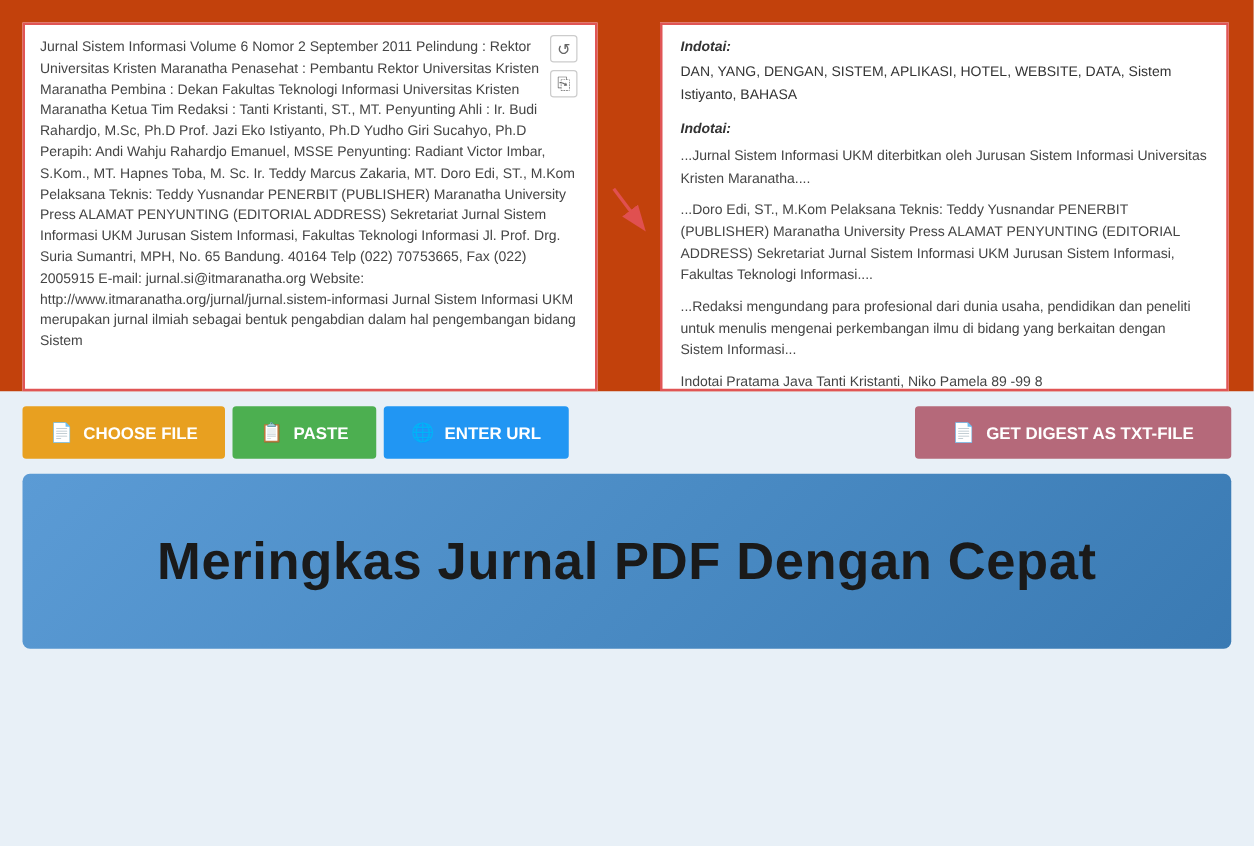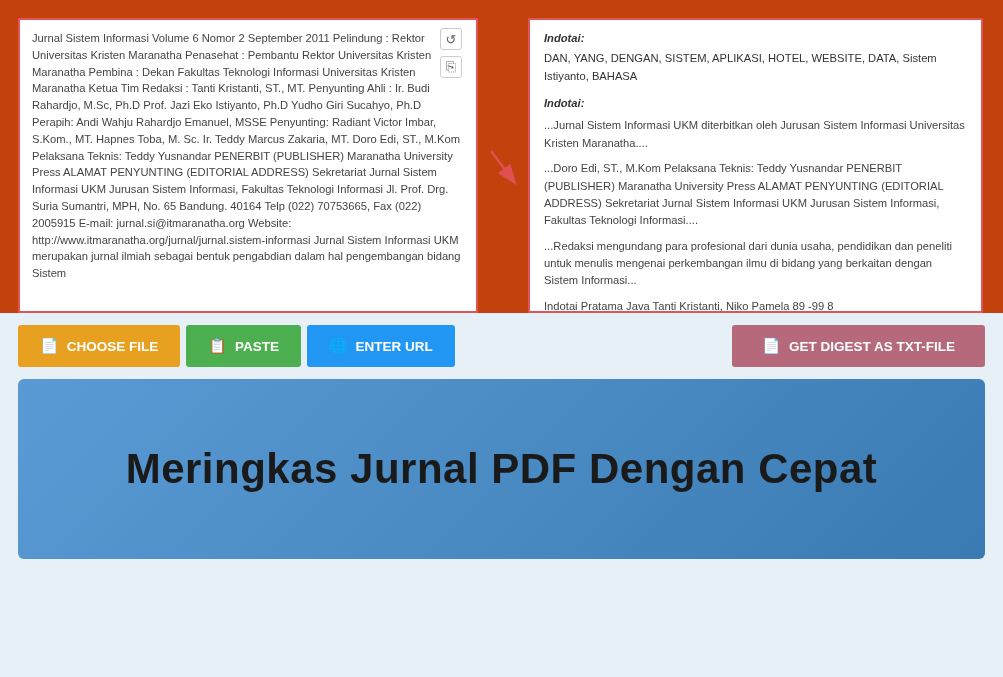--- a/index.html
+++ b/index.html
@@ -213,21 +213,21 @@
       font-size: 15px;
     }
 
     .bottom-banner {
       background: linear-gradient(135deg, #5b9bd5 0%, #4a8bc4 50%, #3a7ab3 100%);
       margin: 0 18px 18px 18px;
       border-radius: 6px;
       display: flex;
       align-items: center;
       justify-content: center;
-      height: 180px;
+      height: 140px;
     }
 
     .banner-title {
       font-size: 42px;
       font-weight: 900;
       color: #1a1a1a;
       font-family: 'Arial Black', Arial, sans-serif;
       text-align: center;
       letter-spacing: 0.5px;
     }

